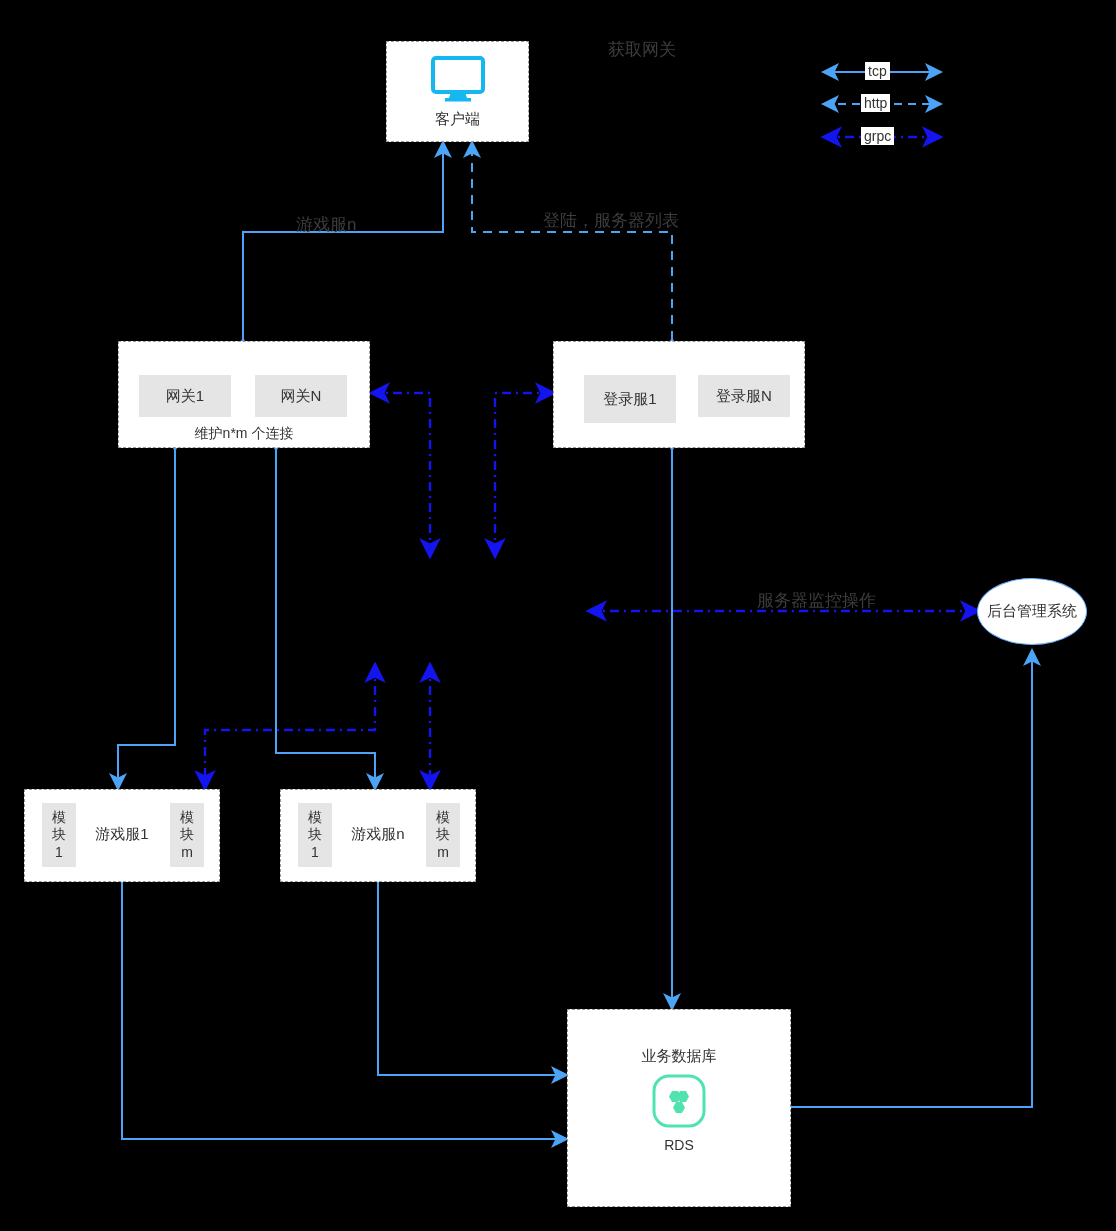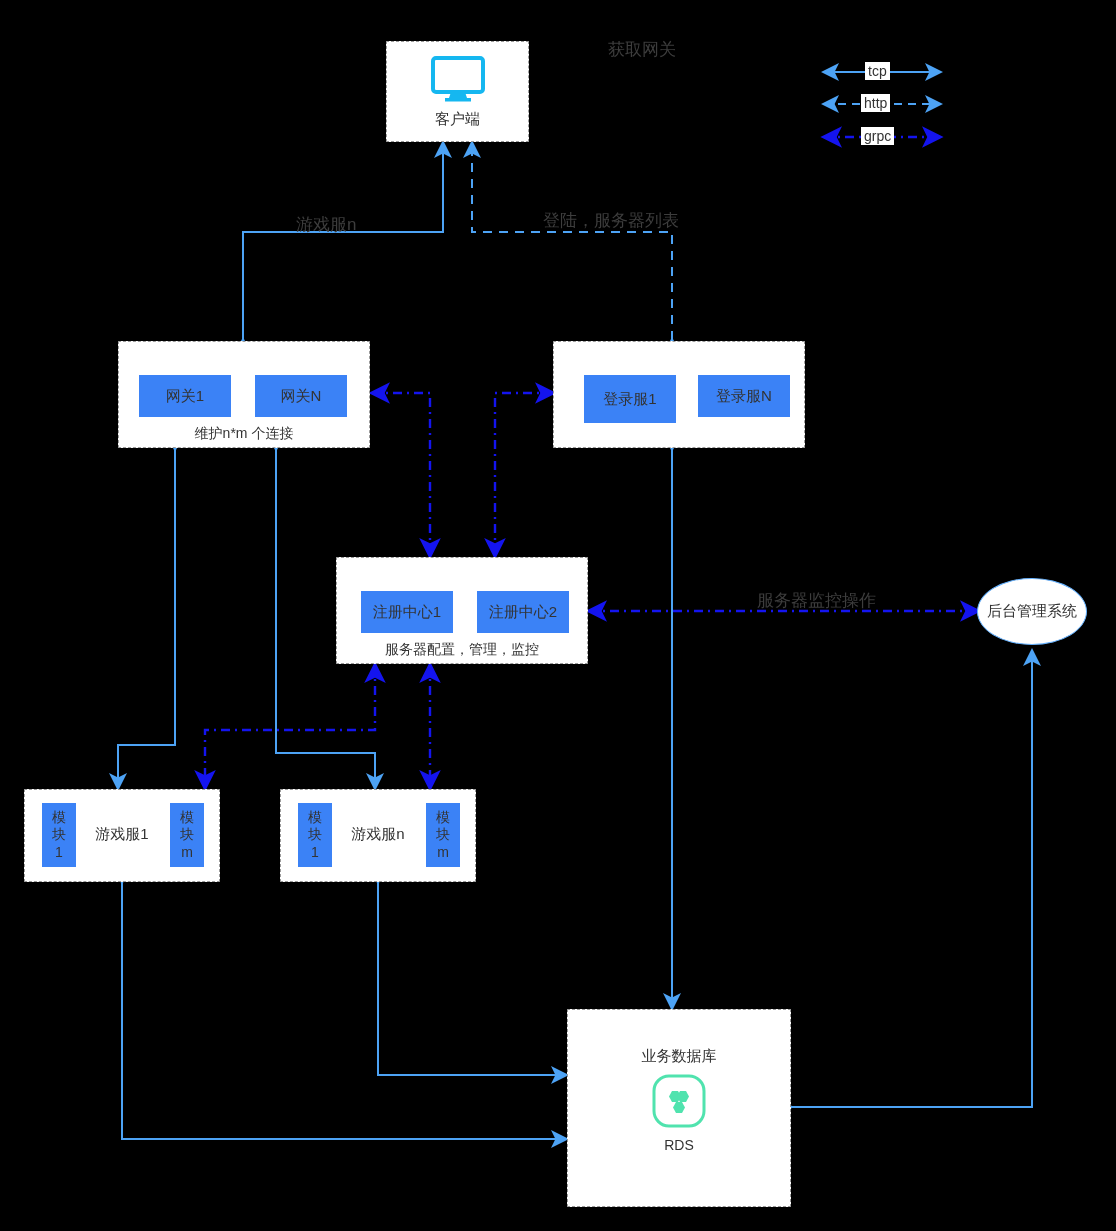--- a/index.html
+++ b/index.html
@@ -26,21 +26,21 @@
     box-sizing:border-box;
     background:#ffffff;
     border:1.3px solid #66b2ff;
     border-radius:50%;
     display:flex;align-items:center;justify-content:center;
     color:#333;font-size:15px;
   }
   .sub{
     position:absolute;
     box-sizing:border-box;
-    background:#3b82f6;
+    background:#e5e5e5;
     display:flex;align-items:center;justify-content:center;
     text-align:center;
     color:#333;font-size:15px;
     line-height:1.25;
   }
   .sub.vert{font-size:14px;}
   .caption{
     position:absolute;
     width:100%;
     text-align:center;
@@ -176,25 +176,20 @@
     <div class="sub" style="left:20px;top:33px;width:92px;height:42px;">网关1</div>
     <div class="sub" style="left:136px;top:33px;width:92px;height:42px;">网关N</div>
     <div class="caption" style="top:83px;">维护n*m 个连接</div>
   </div>
 
   <div class="node" style="left:553px;top:341px;width:252px;height:107px;">
     <div class="sub" style="left:30px;top:33px;width:92px;height:48px;">登录服1</div>
     <div class="sub" style="left:144px;top:33px;width:92px;height:42px;">登录服N</div>
   </div>
 
-  <div class="node" style="left:336px;top:557px;width:252px;height:107px;">
-    <div class="sub" style="left:24px;top:33px;width:92px;height:42px;">注册中心1</div>
-    <div class="sub" style="left:140px;top:33px;width:92px;height:42px;">注册中心2</div>
-    <div class="caption" style="top:83px;">服务器配置，管理，监控</div>
-  </div>
 
   <div class="node" style="left:24px;top:789px;width:196px;height:93px;">
     <div class="sub vert" style="left:17px;top:13px;width:34px;height:64px;flex-direction:column;">
       <span>模</span>
       <span>块</span>
       <span>1</span>
     </div>
     <div class="centerlabel" style="top:35px;">游戏服1</div>
     <div class="sub vert" style="left:145px;top:13px;width:34px;height:64px;flex-direction:column;">
       <span>模</span>

